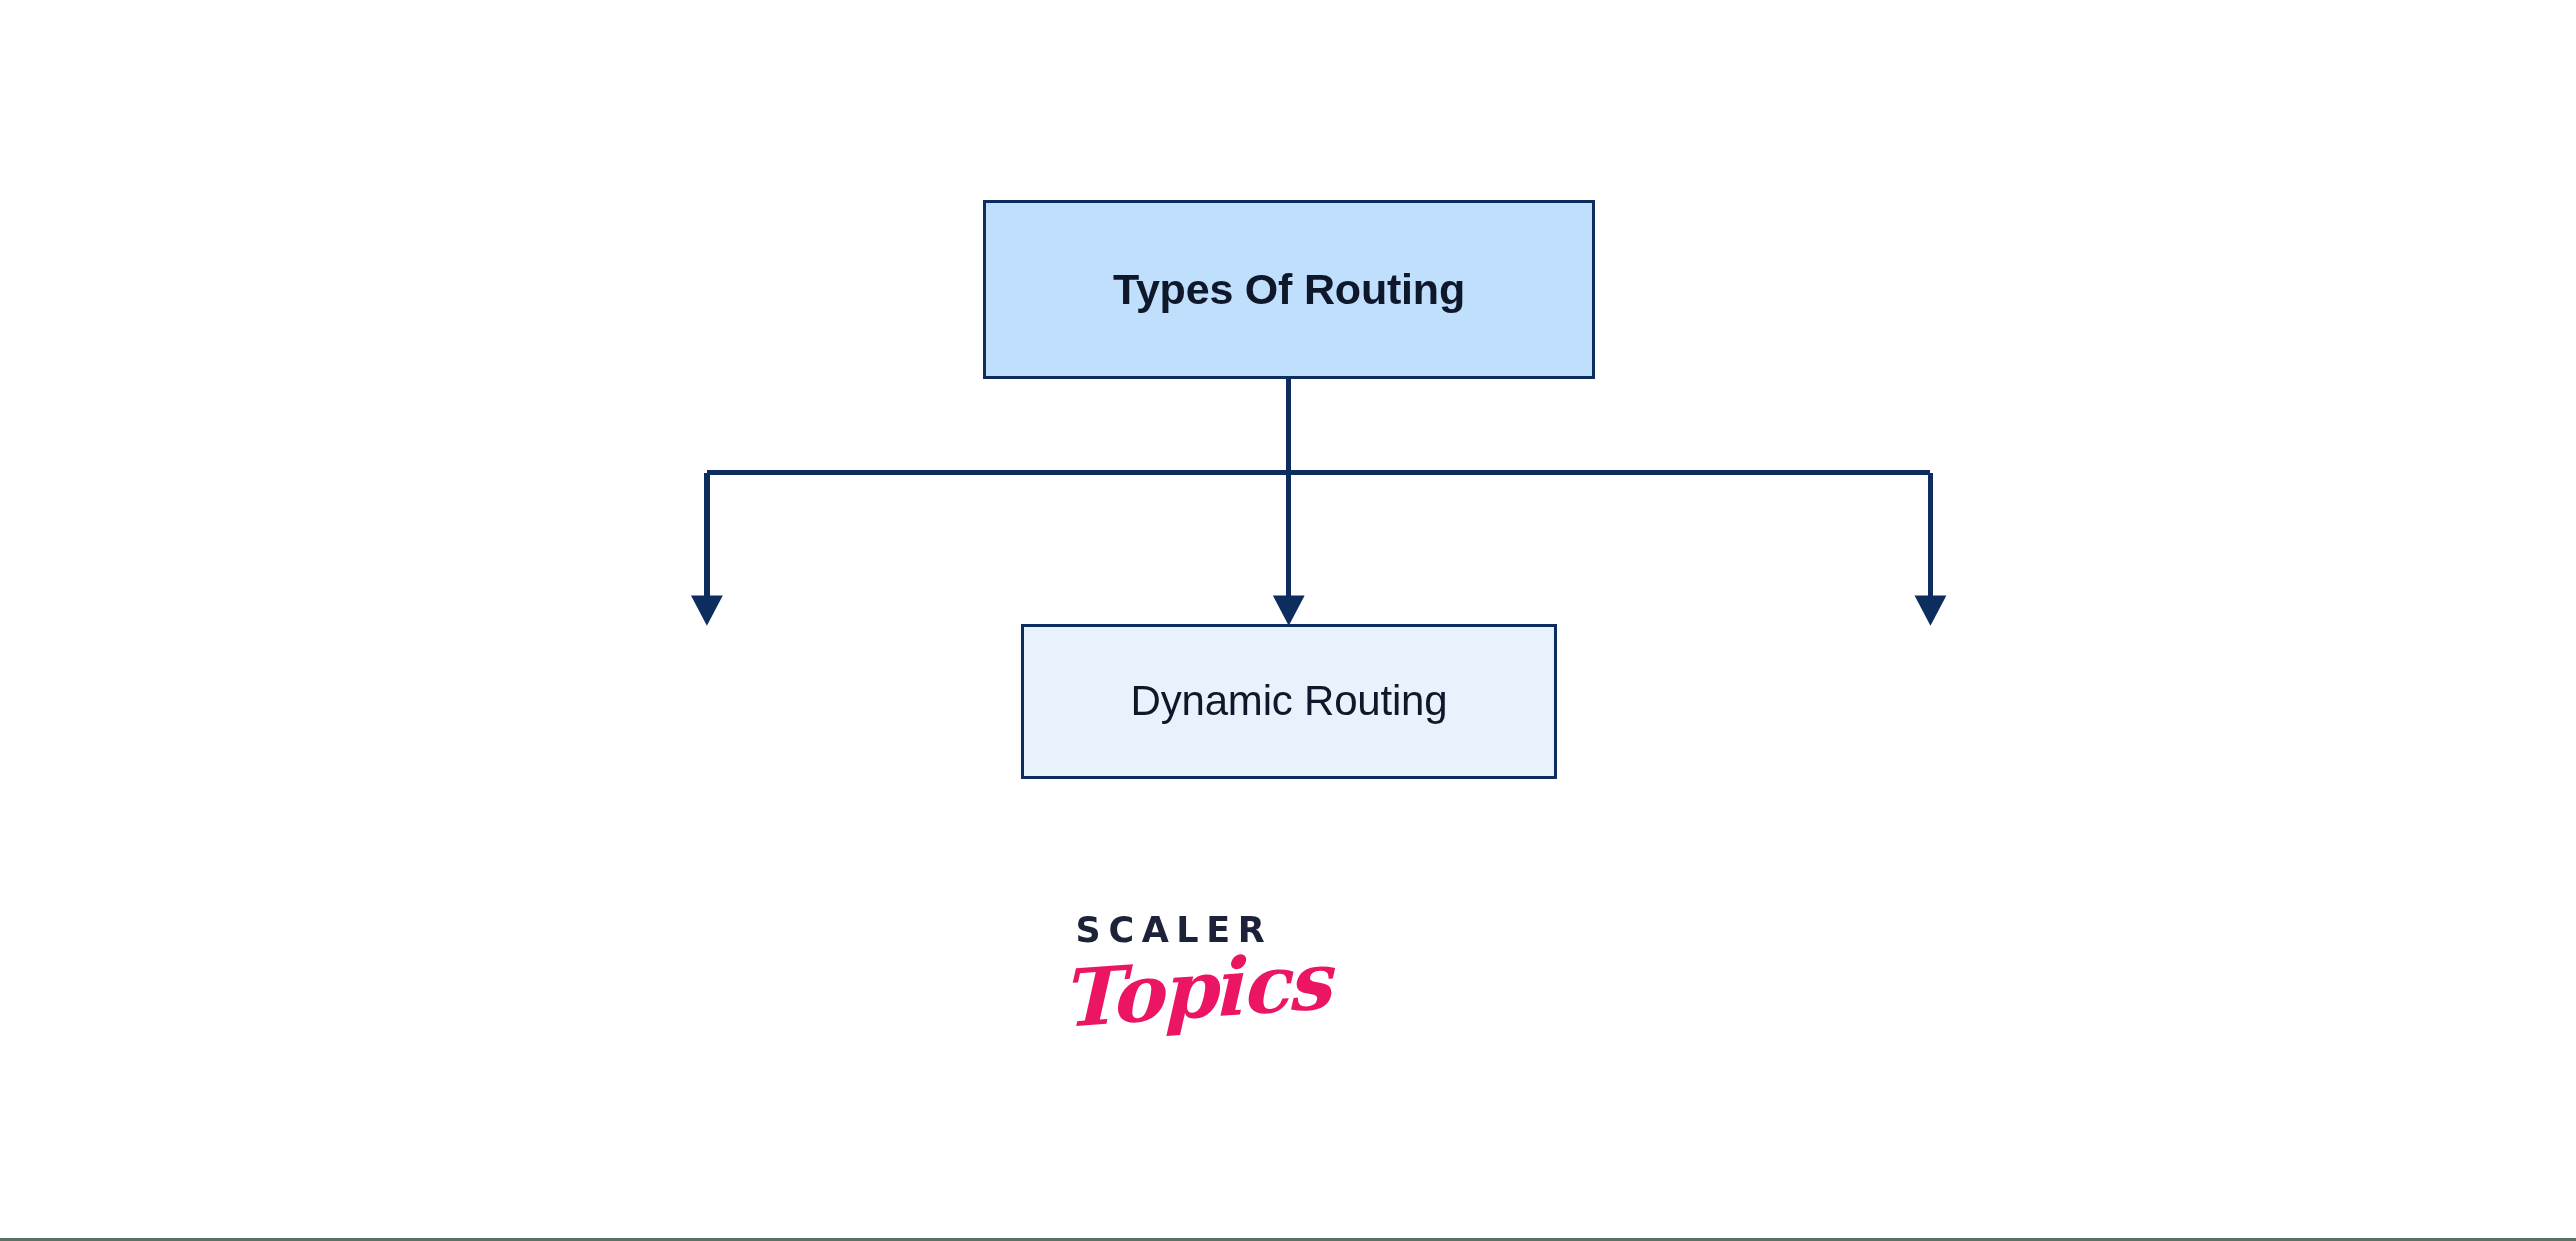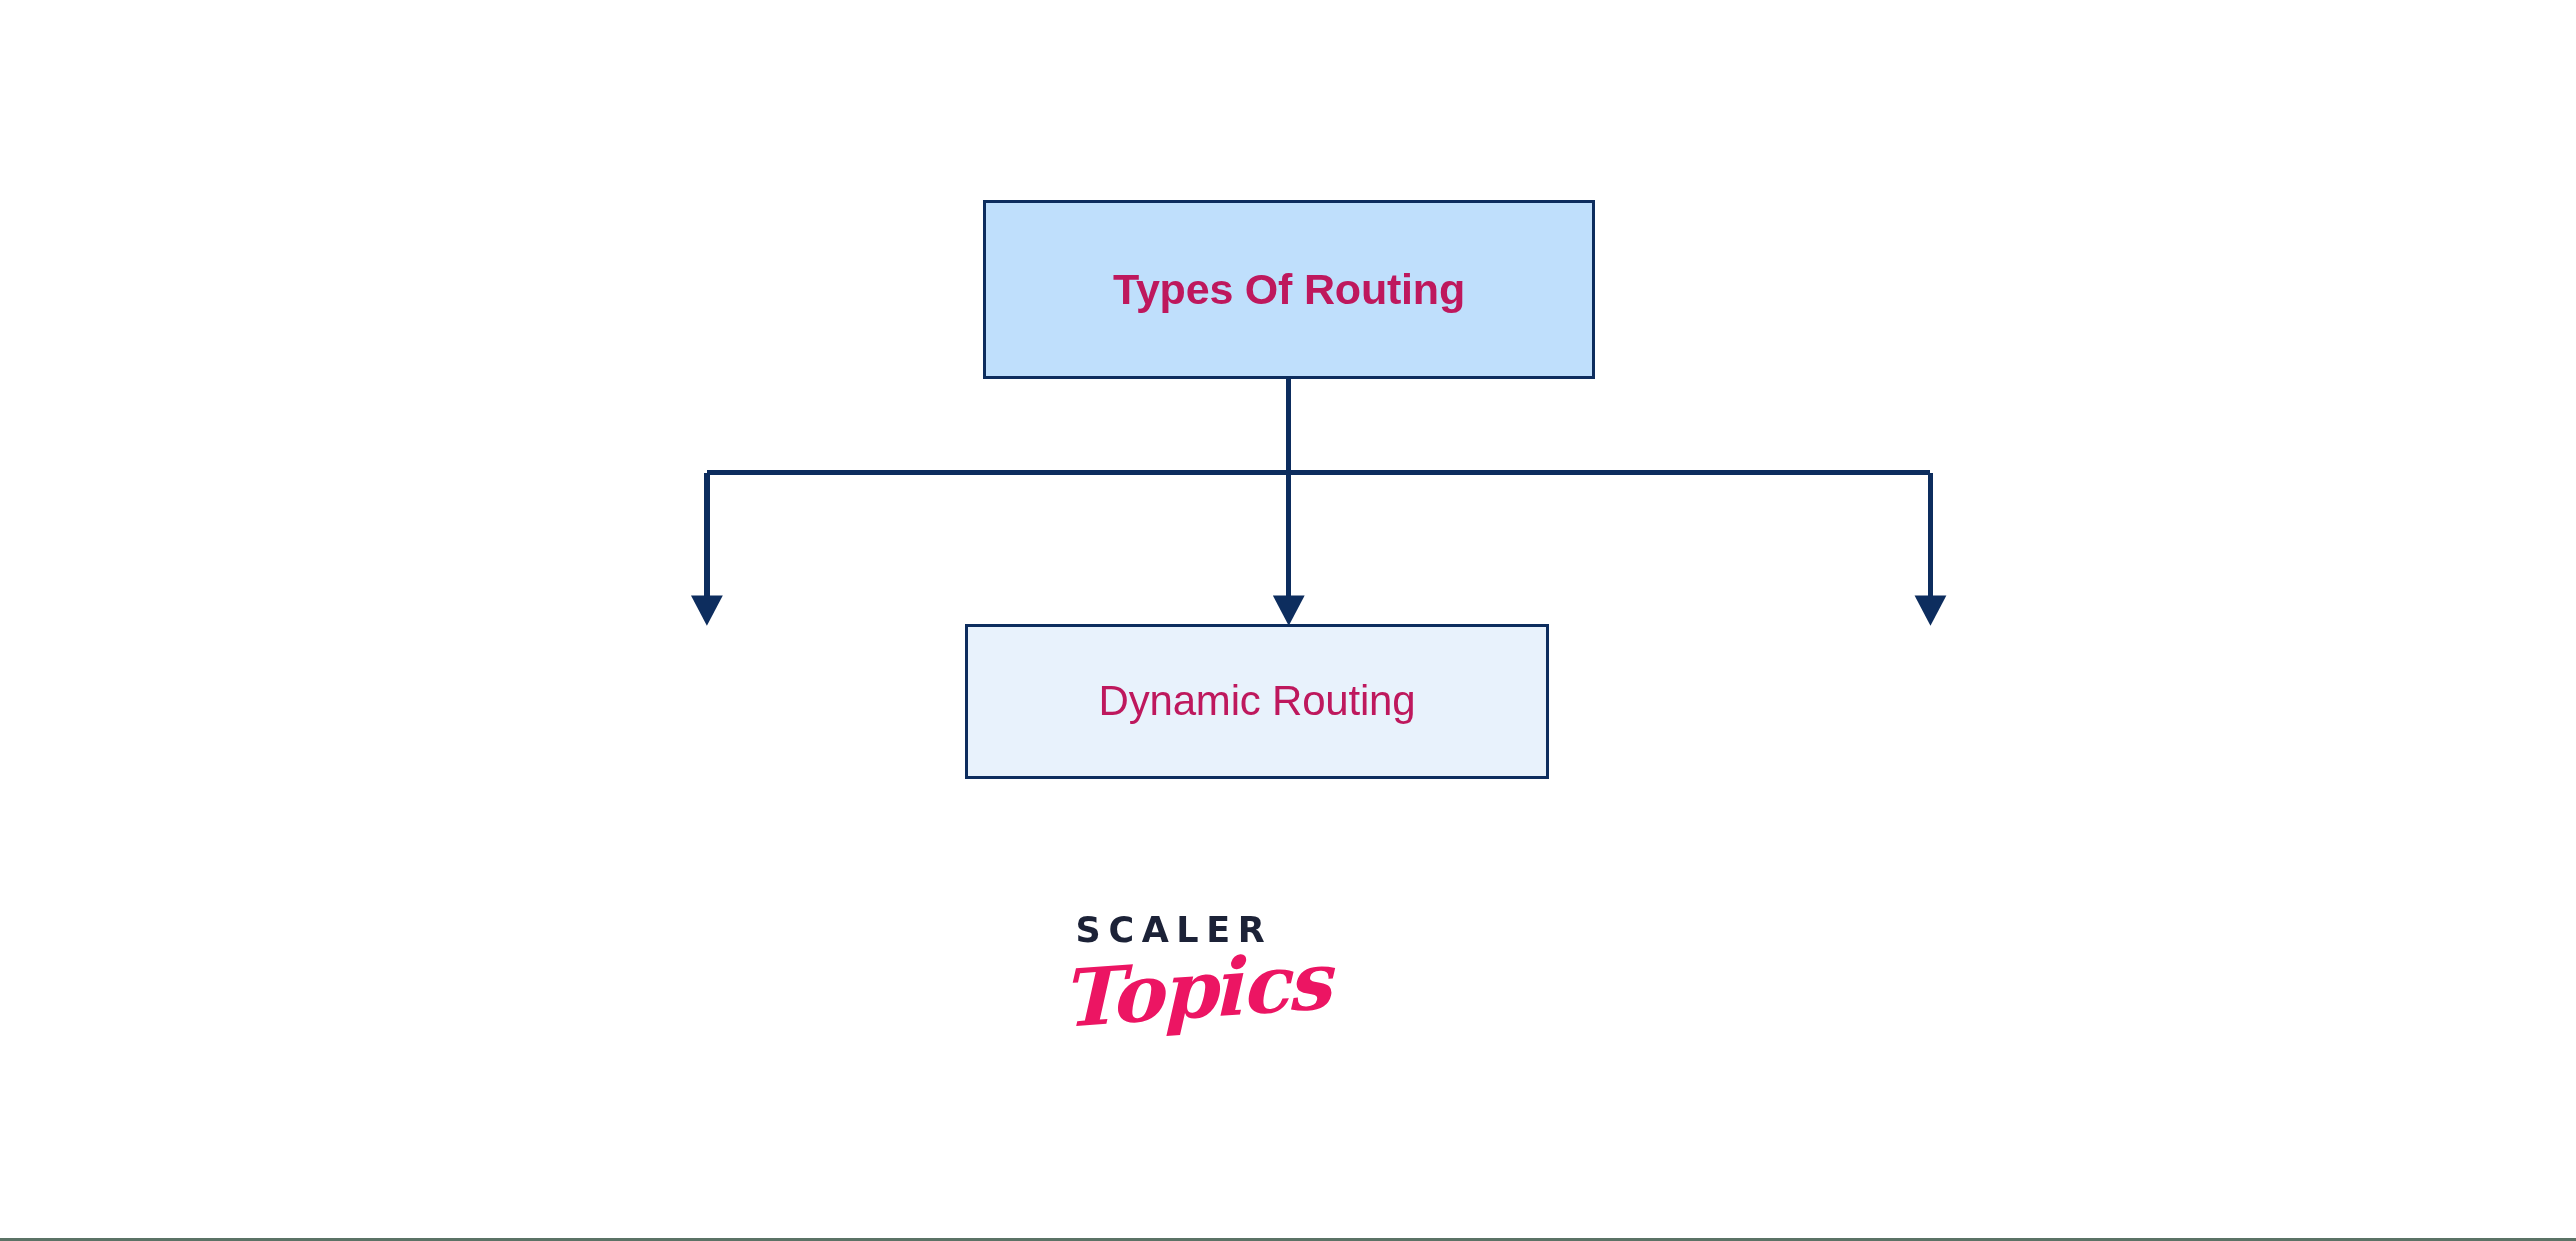--- a/index.html
+++ b/index.html
@@ -36,21 +36,21 @@
   
   .node {
     position: absolute;
     box-sizing: border-box;
     display: flex;
     align-items: center;
     justify-content: center;
     text-align: center;
     border: 3.8px solid #0d2d5e;
     line-height: 1.1;
-    color: #be185d;
+    color: #0f172a;
     letter-spacing: -0.2px;
   }
 
   .node-root {
     left: 983px;
     top: 200px;
     width: 612px;
     height: 179px;
     background: #bfdffc;
   }
@@ -67,21 +67,21 @@
     background: #e8f2fc;
   }
 
   .node-leaf .node-label {
     font-size: 42px;
     font-weight: 400;
     font-stretch: condensed;
   }
 
   .node-leaf-0 { left: 411px;  width: 534px; }
-  .node-leaf-1 { left: 965px; width: 584px; }
+  .node-leaf-1 { left: 1021px; width: 536px; }
   .node-leaf-2 { left: 1631px; width: 589px; }
 
   
   #logo {
     position: absolute;
     left: 1068px;
     top: 913px;
     width: 439px;
     height: 182px;
     display: flex;

